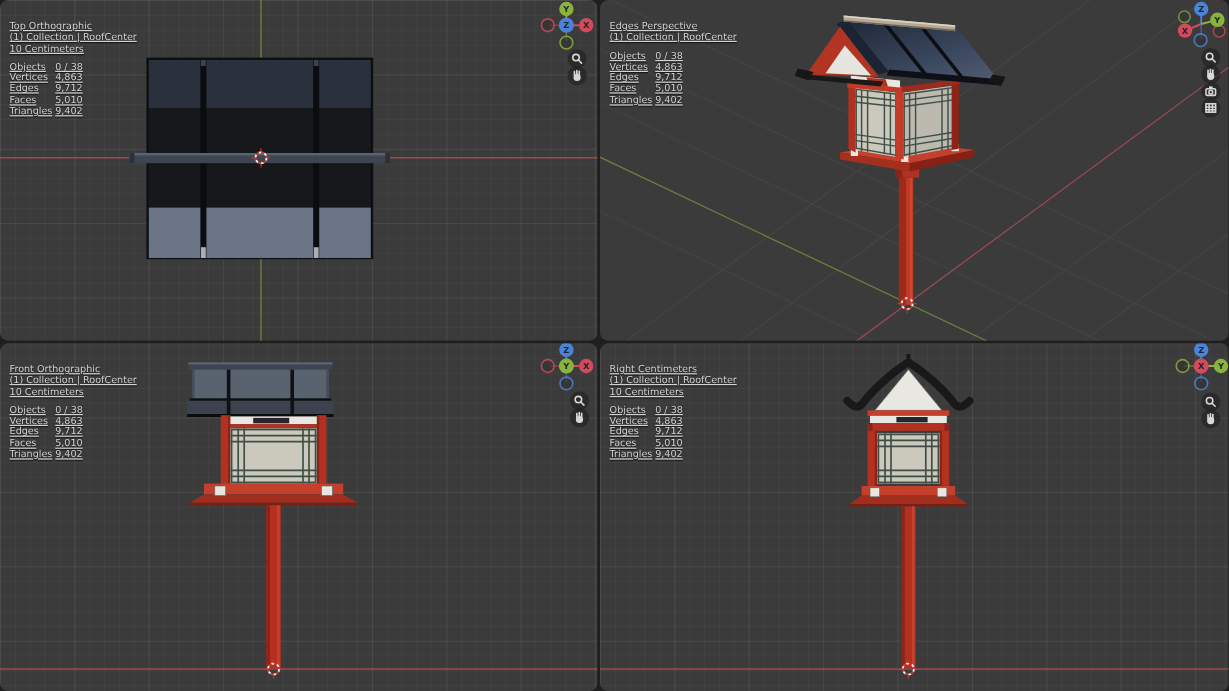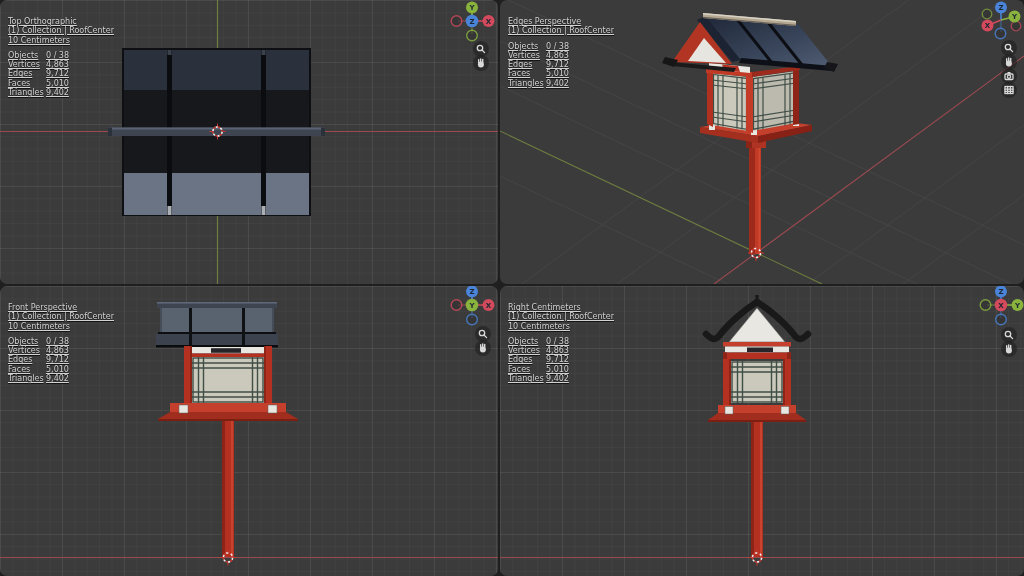--- a/index.html
+++ b/index.html
@@ -386,21 +386,21 @@
       </g>
       <g>
         <circle class="icon-bg" cx="483" cy="62" r="8"></circle>
         <rect class="icon-fl" x="480" y="58" width="1.4" height="4.5" rx=".7"></rect>
         <rect class="icon-fl" x="482" y="57.2" width="1.4" height="5.3" rx=".7"></rect>
         <rect class="icon-fl" x="484" y="57.8" width="1.4" height="4.7" rx=".7"></rect>
         <circle class="icon-fl" cx="482.9" cy="63.6" r="3"></circle>
       </g>
     </svg>
     <div class="vp-text">
-      <div>Front Perspective</div>
+      <div>Front Orthographic</div>
       <div>(1) Collection | RoofCenter</div>
       <div>10 Centimeters</div>
       <div class="stats">
         <div class="srow">
             <span class="slabel">Objects</span>
             <span>0 / 38</span>
           </div>
         <div class="srow">
             <span class="slabel">Vertices</span>
             <span>4,863</span>

